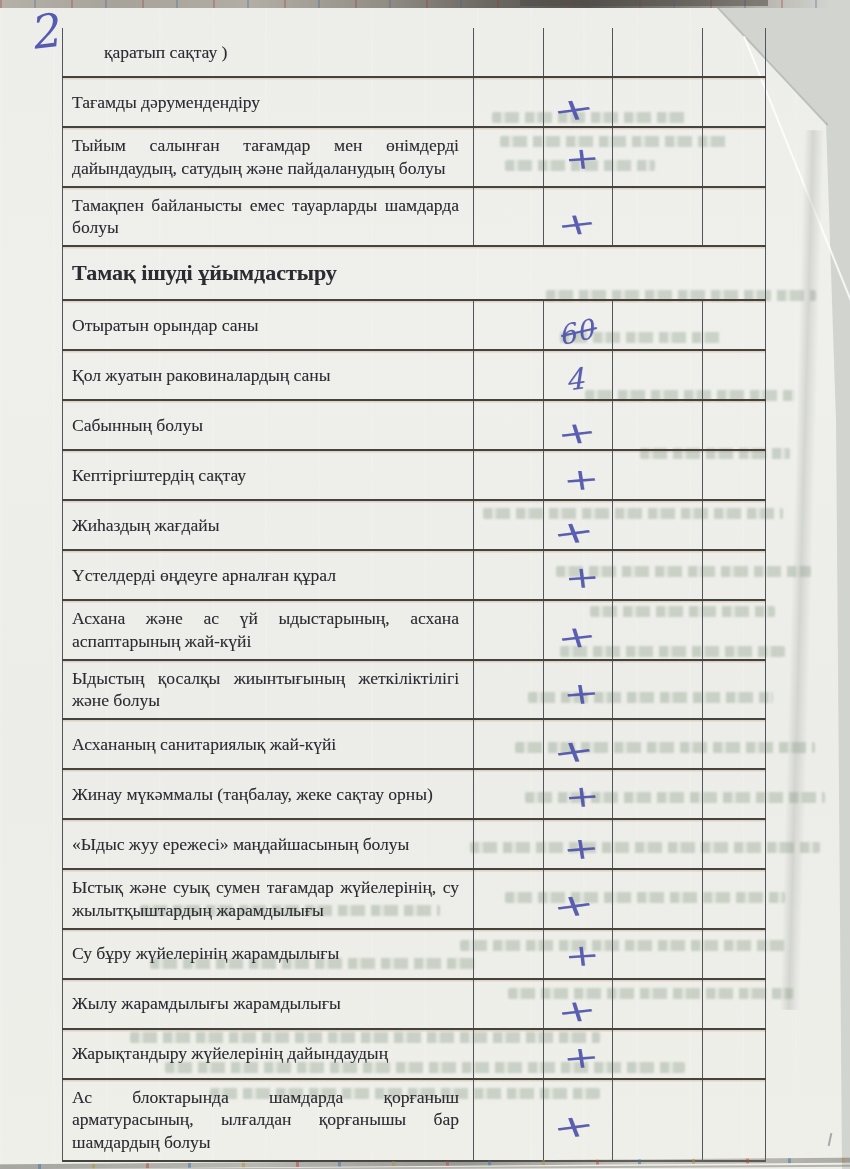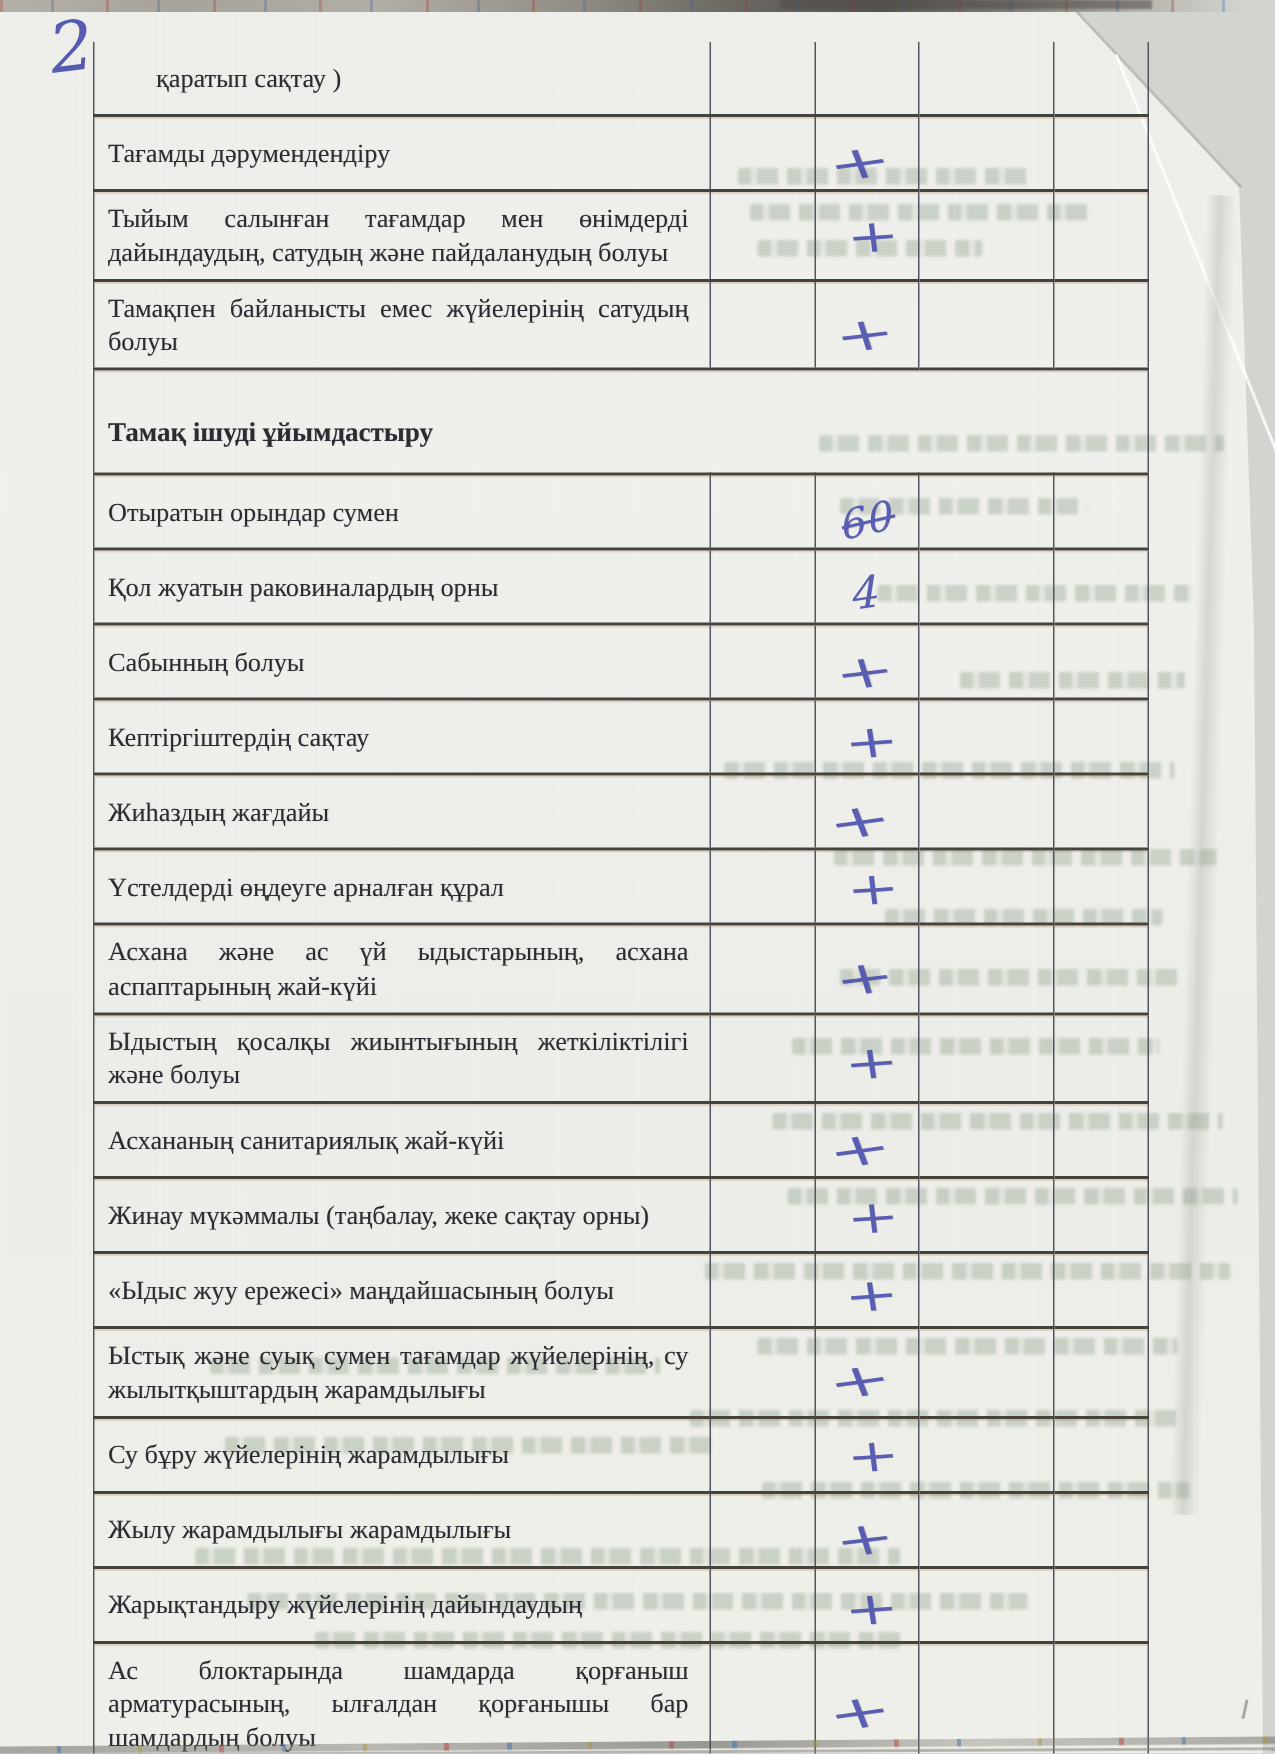--- a/index.html
+++ b/index.html
@@ -98,22 +98,22 @@
     height:36px;
     vertical-align:middle;
     overflow:visible;
   }
   .checklist tr:first-child td{border-top:none;box-shadow:none;padding-left:41px;}
   .item-cell{
     text-align:justify;
     padding:6px 14px 6px 9px;
   }
   .section-cell{
-    font-weight:bold;font-size:18px;
-    padding:24px 14px 8px 9px;height:38px;
+    font-weight:bold;font-size:22px;
+    padding:8px 14px 8px 9px;height:38px;
     text-align:left;
   }
   .val-cell{text-align:center;position:relative;}
   .mark{
     display:inline-block;color:var(--ink,#4a4fae);opacity:.9;
   }
   .mark.plus{
     font:400 30px "DejaVu Serif", serif;
     transform:scaleX(1.55) rotate(-9deg) translateY(3px);
   }
@@ -194,38 +194,38 @@
           <td class="val-cell"></td>
         </tr>
         <tr>
           <td class="item-cell">Тыйым салынған тағамдар мен өнімдерді дайындаудың, сатудың және пайдаланудың болуы</td>
           <td class="val-cell"></td>
           <td class="val-cell"><span class="mark plus v2">+</span></td>
           <td class="val-cell"></td>
           <td class="val-cell"></td>
         </tr>
         <tr>
-          <td class="item-cell">Тамақпен байланысты емес жүйелерінің сатудың болуы</td>
+          <td class="item-cell">Тамақпен байланысты емес тауарларды шамдарда болуы</td>
           <td class="val-cell"></td>
           <td class="val-cell"><span class="mark plus v3">+</span></td>
           <td class="val-cell"></td>
           <td class="val-cell"></td>
         </tr>
         <tr>
           <td colspan="5" class="section-cell">Тамақ ішуді ұйымдастыру</td>
         </tr>
         <tr>
-          <td class="item-cell">Отыратын орындар сумен</td>
+          <td class="item-cell">Отыратын орындар саны</td>
           <td class="val-cell"></td>
           <td class="val-cell"><span class="mark num">60</span></td>
           <td class="val-cell"></td>
           <td class="val-cell"></td>
         </tr>
         <tr>
-          <td class="item-cell">Қол жуатын раковиналардың орны</td>
+          <td class="item-cell">Қол жуатын раковиналардың саны</td>
           <td class="val-cell"></td>
           <td class="val-cell"><span class="mark num">4</span></td>
           <td class="val-cell"></td>
           <td class="val-cell"></td>
         </tr>
         <tr>
           <td class="item-cell">Сабынның болуы</td>
           <td class="val-cell"></td>
           <td class="val-cell"><span class="mark plus v3">+</span></td>
           <td class="val-cell"></td>

